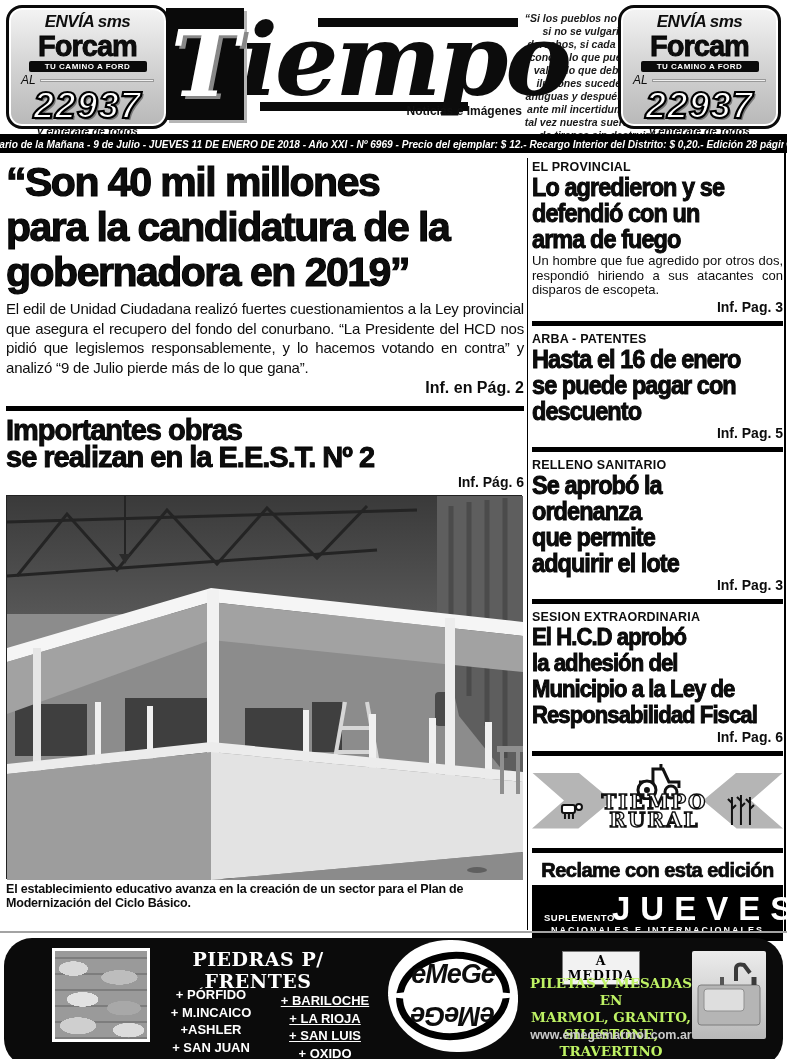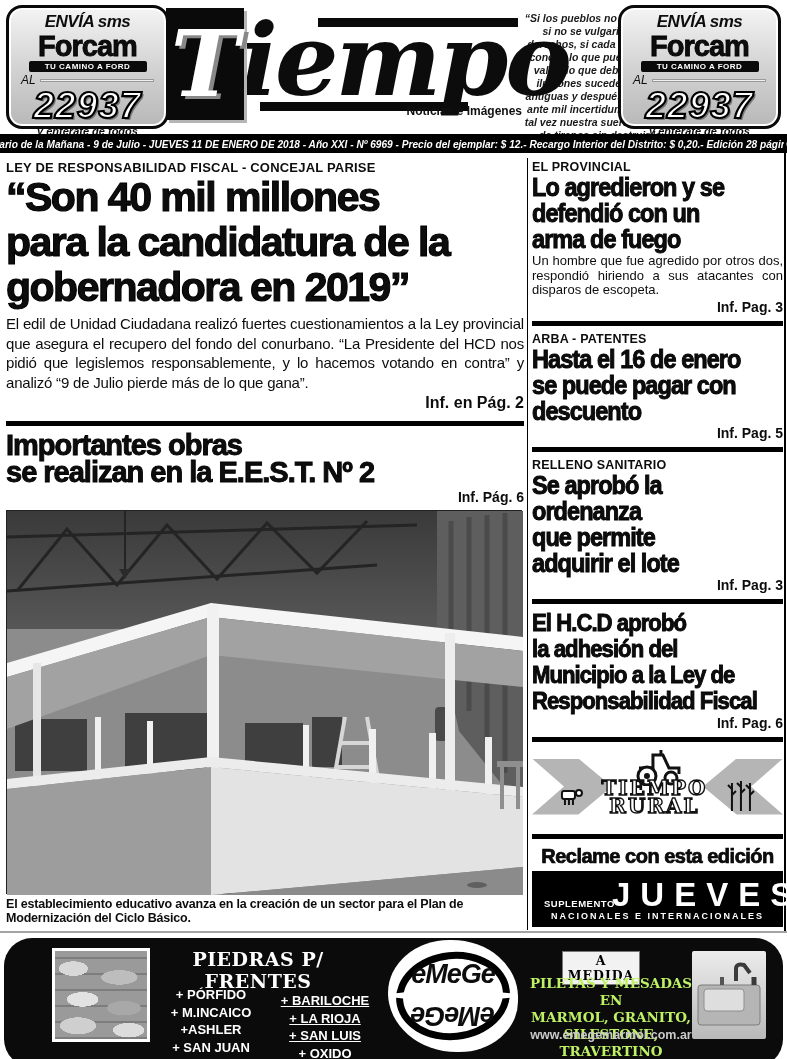--- a/index.html
+++ b/index.html
@@ -161,21 +161,20 @@
   </div>
 
   <div class="dateline">
     <span>Diario de la Mañana - 9 de Julio - JUEVES 11 DE ENERO DE 2018 - Año XXI - Nº 6969 - Precio del ejemplar: $ 12.- Recargo Interior del Distrito: $ 0,20.- Edición 28 páginas</span>
   </div>
 
   <div class="vline"></div>
   <div class="vline-right"></div>
 
   <div class="left-col">
-    <div class="kicker">LEY DE RESPONSABILIDAD FISCAL - CONCEJAL PARISE</div>
     <div>
       <div class="hl-line">“Son 40 mil millones</div>
       <div class="hl-line">para la candidatura de la</div>
       <div class="hl-line">gobernadora en 2019”</div>
     </div>
     <div class="lead-body">El edil de Unidad Ciudadana realizó fuertes cuestionamientos a la Ley provincial que asegura el recupero del fondo del conurbano. “La Presidente del HCD nos pidió que legislemos responsablemente, y lo hacemos votando en contra” y analizó “9 de Julio pierde más de lo que gana”.</div>
     <div class="page-ref">Inf. en Pág. 2</div>
     <div class="divider"></div>
     <div>
       <div class="hl2-line">Importantes obras</div>
@@ -280,20 +279,21 @@
         <div>Se aprobó la</div>
         <div>ordenanza</div>
         <div>que permite</div>
         <div>adquirir el lote</div>
       </div>
       <div class="brief-ref">Inf. Pag. 3</div>
     </div>
     <div class="sep"></div>
 
     <div>
+      <div class="brief-kicker">SESION EXTRAORDINARIA</div>
       <div class="brief-hl tight">
         <div>El H.C.D aprobó</div>
         <div>la adhesión del</div>
         <div>Municipio a la Ley de</div>
         <div>Responsabilidad Fiscal</div>
       </div>
       <div class="brief-ref">Inf. Pag. 6</div>
     </div>
     <div class="sep"></div>
 

